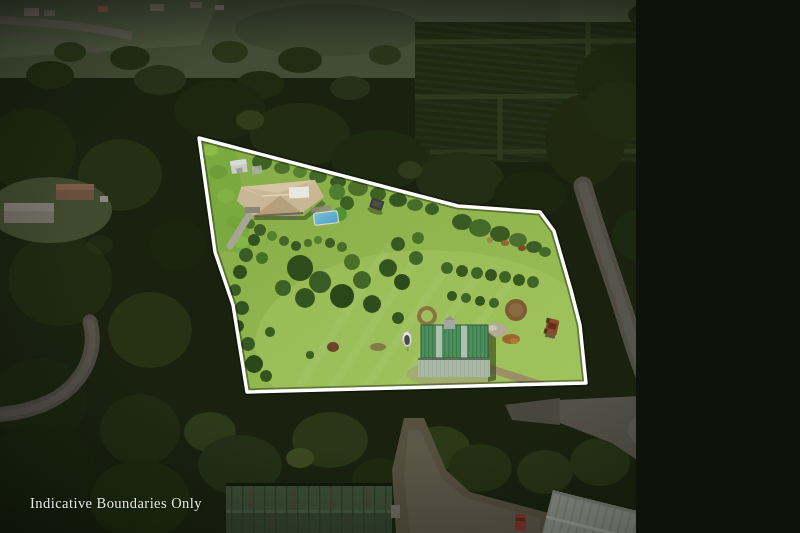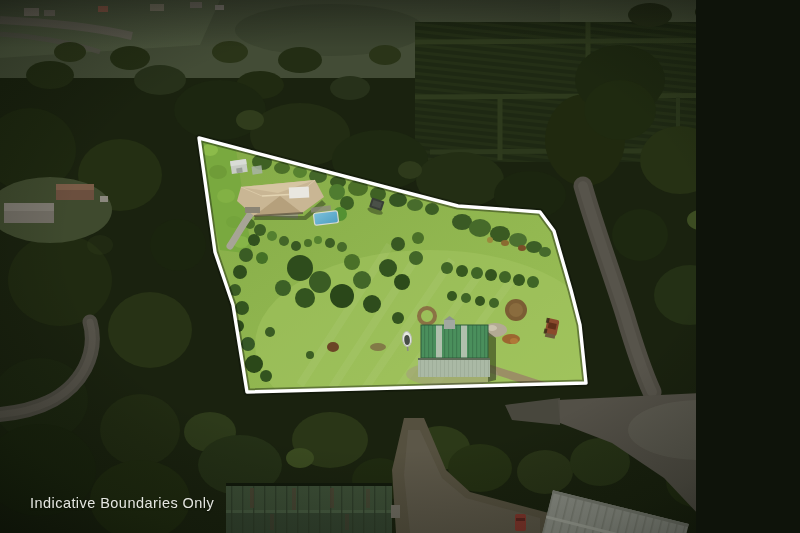--- a/index.html
+++ b/index.html
@@ -1,17 +1,17 @@
 <!DOCTYPE html>
 <html><head>
 <meta charset="utf-8">
 <style>
   html,body{margin:0;padding:0;background:#0e130a;}
-  .stage{position:relative;width:696px;height:533px;overflow:hidden;
-         background:#161d0e;font-family:Liberation Sans, sans-serif;}
+  .stage{position:relative;width:636px;height:533px;overflow:hidden;
+         background:#161d0e;font-family:Liberation Serif, serif;}
   .stage svg{position:absolute;left:0;top:0;display:block;}
   .watermark{position:absolute;left:30px;top:495px;font-size:14.5px;
              font-weight:400;letter-spacing:.45px;color:rgba(246,247,243,.92);
              text-shadow:0 1px 2px rgba(0,0,0,.35);white-space:nowrap;}
 </style>
 </head>
 <body>
 
 <div class="stage">
 <svg width="800" height="533" viewBox="0 0 800 533">

